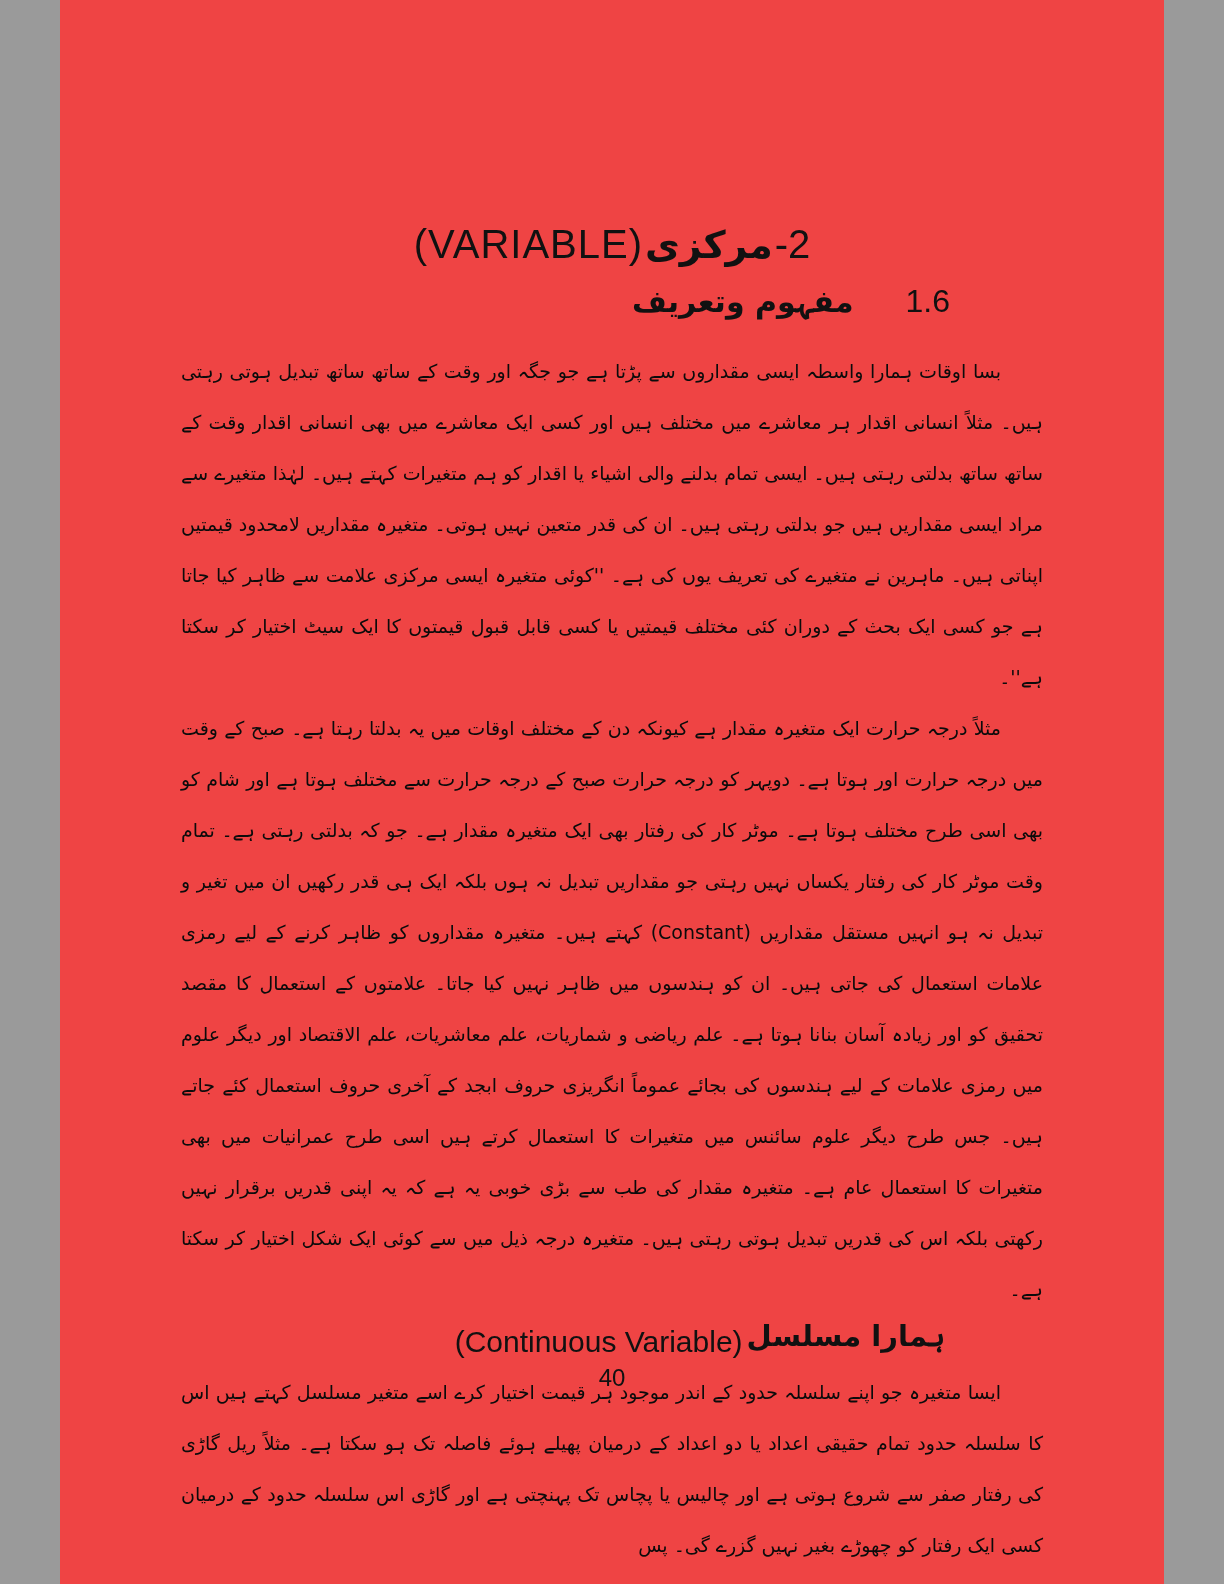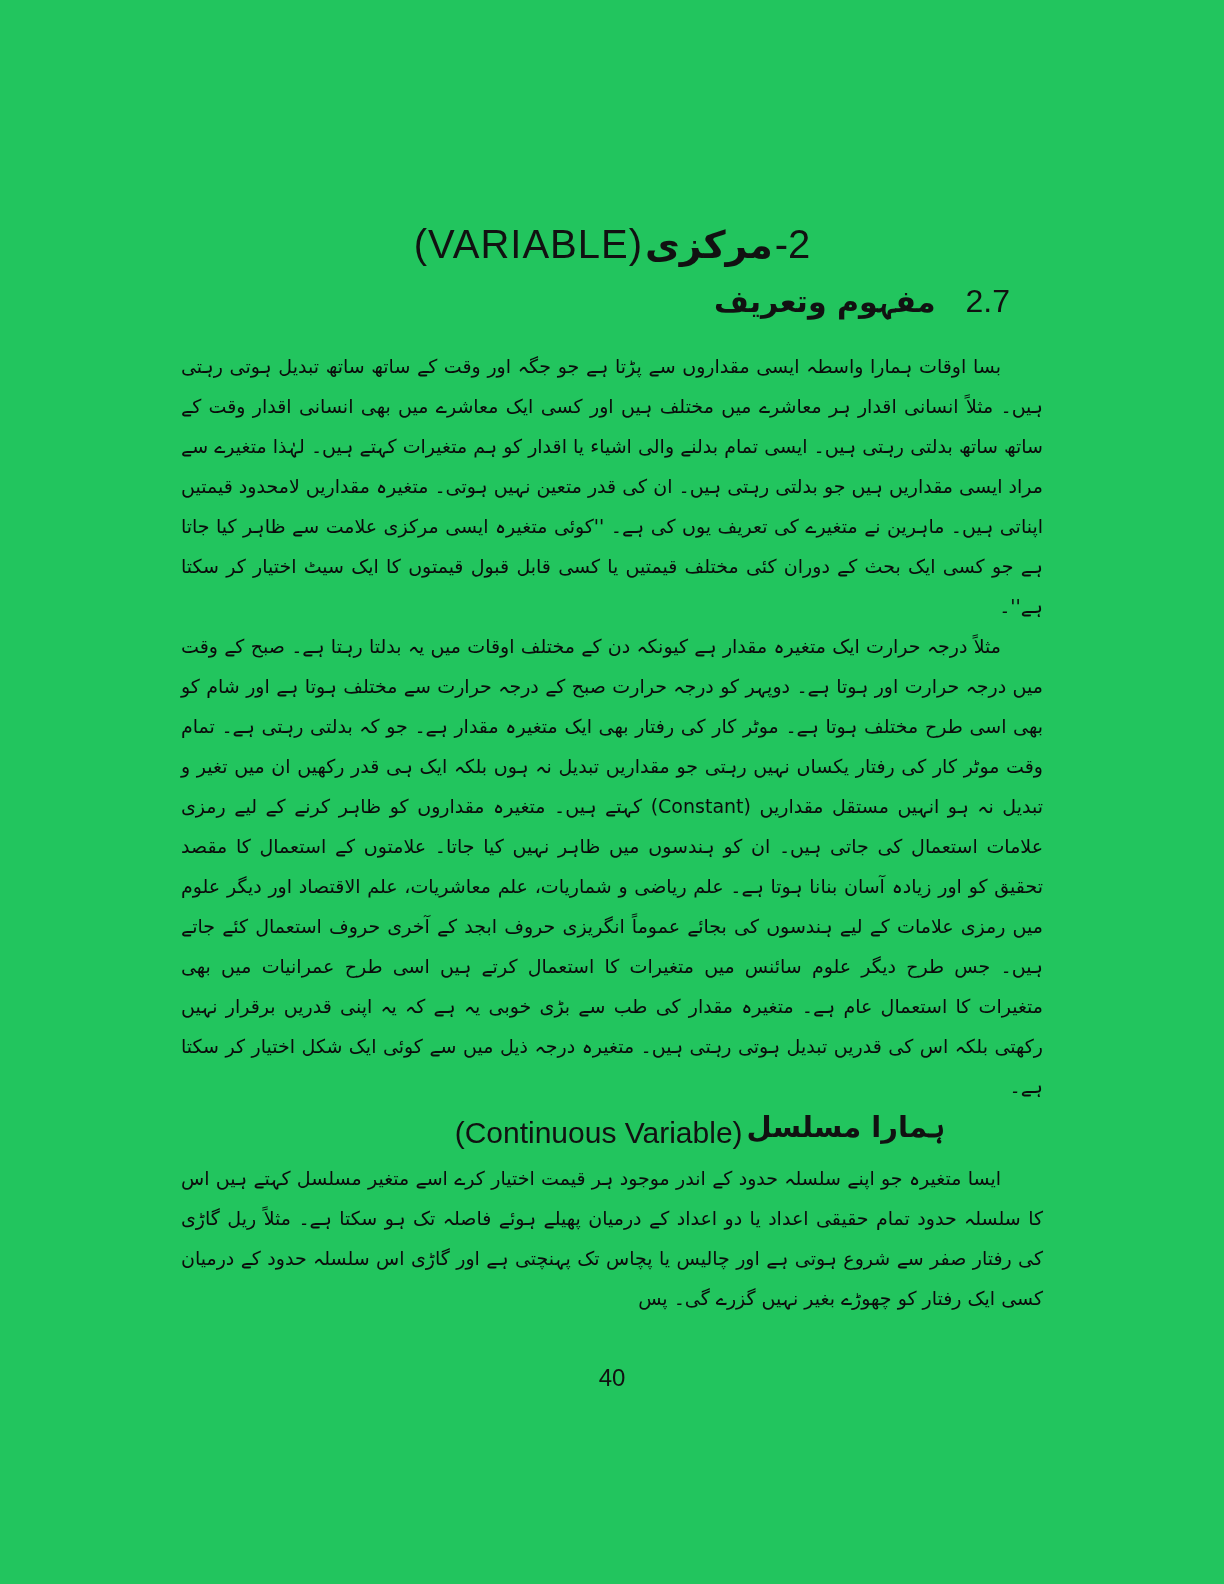--- a/index.html
+++ b/index.html
@@ -1,22 +1,22 @@
 <!DOCTYPE html>
 <html lang="ur"><head>
 <meta charset="utf-8">
 <style>
   * { margin: 0; padding: 0; box-sizing: border-box; }
   html, body { background: #9a9a9a; }
   .page {
     position: relative;
-    width: 1224px;
+    width: 1104px;
     height: 1584px;
     margin: 0 auto;
-    background: #22c55e;
+    background: #ef4444;
     color: #000000;
     overflow: hidden;
     font-family: "DejaVu Sans", sans-serif;
   }
 
   
   .chapter-title {
     margin-top: 222px;
     display: flex;
     justify-content: center;
@@ -42,21 +42,21 @@
     color: #111;
   }
 
   
   .section-heading {
     margin-top: 16px;
     display: flex;
     justify-content: flex-end;
     align-items: baseline;
     padding-right: 214px;
-    column-gap: 30px;
+    column-gap: 52px;
   }
   .section-heading .urdu {
     font-family: "DejaVu Sans", sans-serif;
     font-size: 30px;
     font-weight: bold;
     direction: rtl;
     color: #111;
   }
   .section-heading .num {
     font-family: "Liberation Sans", sans-serif;
@@ -69,21 +69,21 @@
     width: 862px;
     margin: 26px auto 0 auto;
   }
   .para {
     direction: rtl;
     unicode-bidi: embed;
     text-align: justify;
     text-indent: 42px;
     font-family: "DejaVu Sans", sans-serif;
     font-size: 19px;
-    line-height: 40px;
+    line-height: 51px;
     color: #0b0b0b;
   }
   .para + .para { margin-top: 0; }
 
   
   .subheading {
     margin-top: 10px;
     margin-bottom: 8px;
     display: flex;
     justify-content: center;
@@ -124,21 +124,21 @@
 <div class="page">
 
   <div class="chapter-title">
     <span class="latin">(VARIABLE)</span>
     <span class="urdu">مرکزی</span>
     <span class="num">-2</span>
   </div>
 
   <div class="section-heading">
     <span class="urdu">مفہوم وتعریف</span>
-    <span class="num">2.7</span>
+    <span class="num">1.6</span>
   </div>
 
   <div class="body-text">
     <p class="para">بسا اوقات ہمارا واسطہ ایسی مقداروں سے پڑتا ہے جو جگہ اور وقت کے ساتھ ساتھ تبدیل ہوتی رہتی ہیں۔ مثلاً انسانی اقدار ہر معاشرے میں مختلف ہیں اور کسی ایک معاشرے میں بھی انسانی اقدار وقت کے ساتھ ساتھ بدلتی رہتی ہیں۔ ایسی تمام بدلنے والی اشیاء یا اقدار کو ہم متغیرات کہتے ہیں۔ لہٰذا متغیرے سے مراد ایسی مقداریں ہیں جو بدلتی رہتی ہیں۔ ان کی قدر متعین نہیں ہوتی۔ متغیرہ مقداریں لامحدود قیمتیں اپناتی ہیں۔ ماہرین نے متغیرے کی تعریف یوں کی ہے۔ ''کوئی متغیرہ ایسی مرکزی علامت سے ظاہر کیا جاتا ہے جو کسی ایک بحث کے دوران کئی مختلف قیمتیں یا کسی قابل قبول قیمتوں کا ایک سیٹ اختیار کر سکتا ہے''۔</p>
     <p class="para">مثلاً درجہ حرارت ایک متغیرہ مقدار ہے کیونکہ دن کے مختلف اوقات میں یہ بدلتا رہتا ہے۔ صبح کے وقت میں درجہ حرارت اور ہوتا ہے۔ دوپہر کو درجہ حرارت صبح کے درجہ حرارت سے مختلف ہوتا ہے اور شام کو بھی اسی طرح مختلف ہوتا ہے۔ موٹر کار کی رفتار بھی ایک متغیرہ مقدار ہے۔ جو کہ بدلتی رہتی ہے۔ تمام وقت موٹر کار کی رفتار یکساں نہیں رہتی جو مقداریں تبدیل نہ ہوں بلکہ ایک ہی قدر رکھیں ان میں تغیر و تبدیل نہ ہو انہیں مستقل مقداریں (Constant) کہتے ہیں۔ متغیرہ مقداروں کو ظاہر کرنے کے لیے رمزی علامات استعمال کی جاتی ہیں۔ ان کو ہندسوں میں ظاہر نہیں کیا جاتا۔ علامتوں کے استعمال کا مقصد تحقیق کو اور زیادہ آسان بنانا ہوتا ہے۔ علم ریاضی و شماریات، علم معاشریات، علم الاقتصاد اور دیگر علوم میں رمزی علامات کے لیے ہندسوں کی بجائے عموماً انگریزی حروف ابجد کے آخری حروف استعمال کئے جاتے ہیں۔ جس طرح دیگر علوم سائنس میں متغیرات کا استعمال کرتے ہیں اسی طرح عمرانیات میں بھی متغیرات کا استعمال عام ہے۔ متغیرہ مقدار کی طب سے بڑی خوبی یہ ہے کہ یہ اپنی قدریں برقرار نہیں رکھتی بلکہ اس کی قدریں تبدیل ہوتی رہتی ہیں۔ متغیرہ درجہ ذیل میں سے کوئی ایک شکل اختیار کر سکتا ہے۔</p>
 
     <div class="subheading">
       <span class="latin">(Continuous Variable)</span>
       <span class="urdu">ہمارا مسلسل</span>
     </div>

